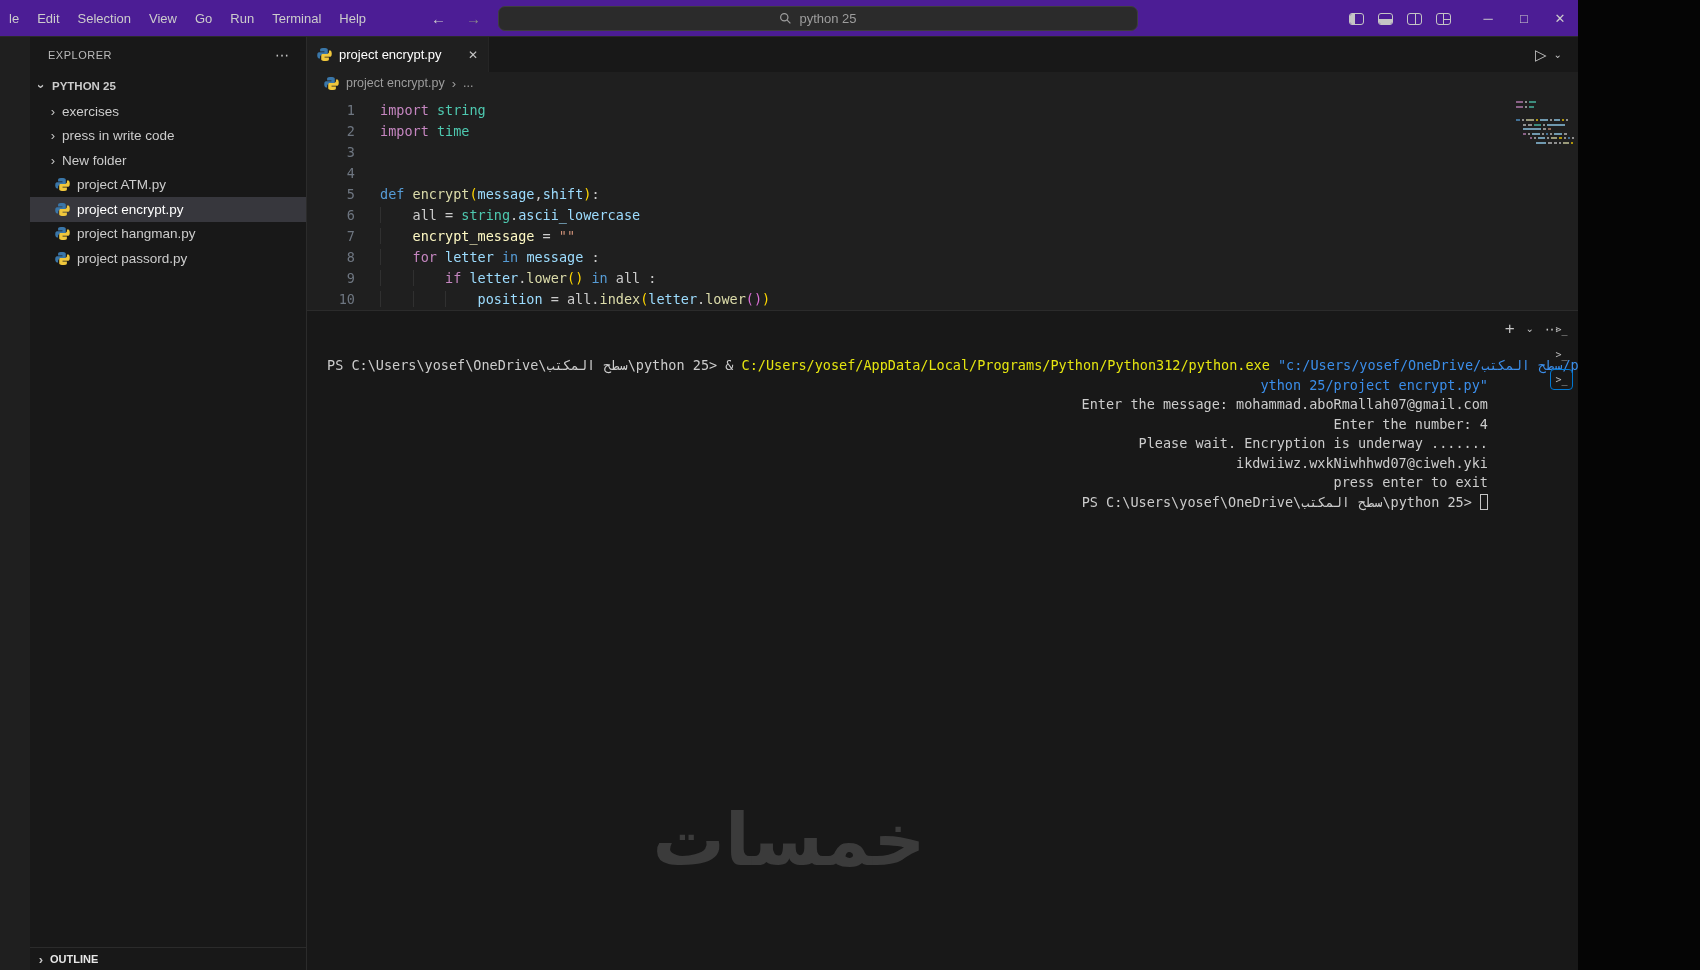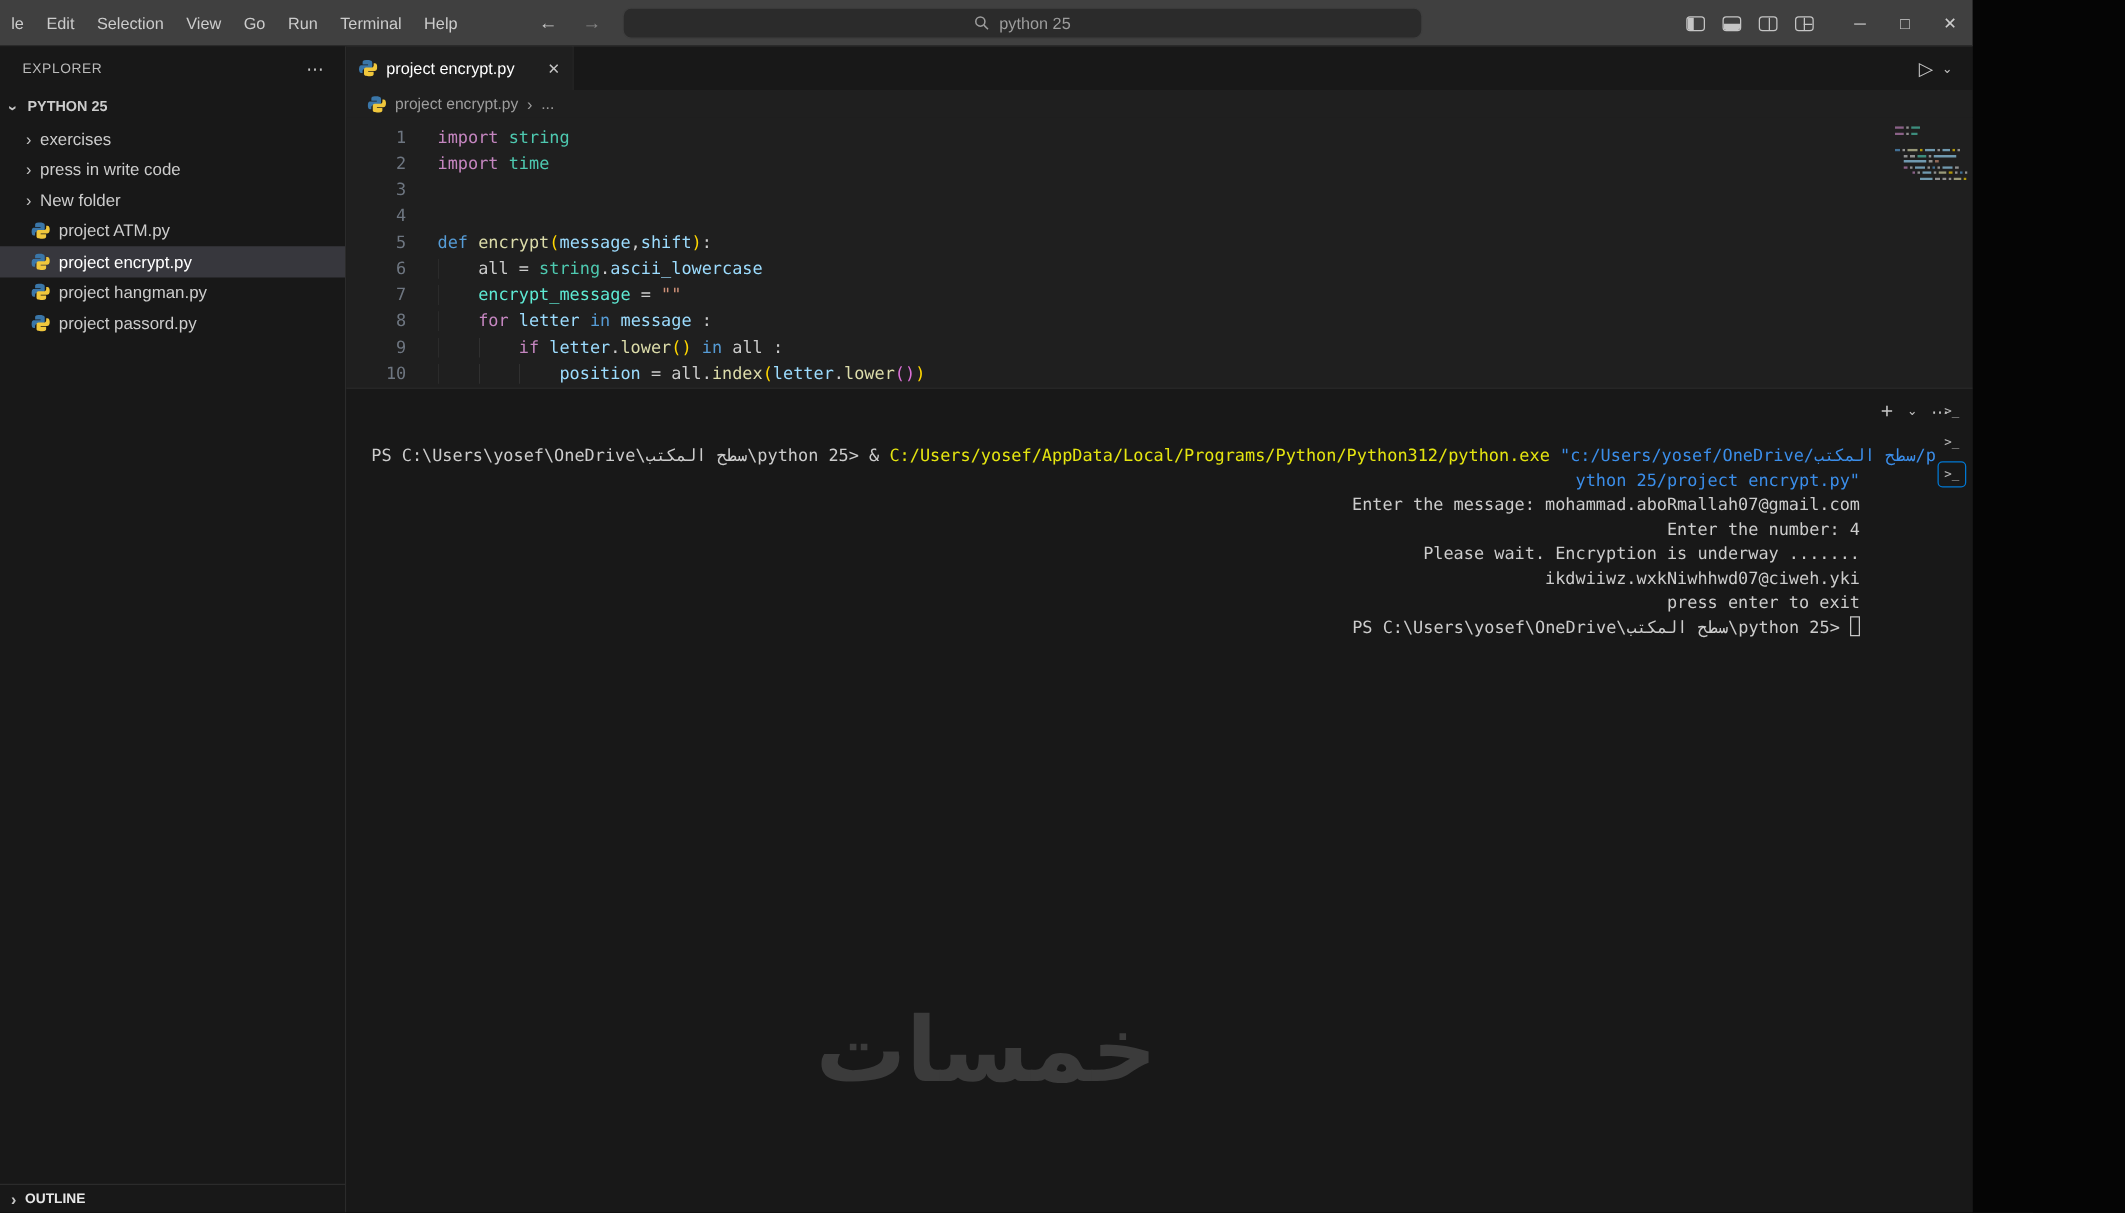--- a/index.html
+++ b/index.html
@@ -1,21 +1,21 @@
 <!DOCTYPE html>
 <html><head>
 <meta charset="utf-8">
 <style>
   * { margin:0; padding:0; box-sizing:border-box; }
   html,body { width:1700px; height:970px; background:#050505; overflow:hidden;
     font-family:"Liberation Sans", sans-serif; }
   #app { position:relative; width:1578px; height:970px; background:#1f1f1f; color:#ccc; }
 
   
-  .titlebar { height:37px; background:#404040; border-bottom:1px solid #2a2a2a;
+  .titlebar { height:37px; background:#4c1d95; border-bottom:1px solid #2a2a2a;
     display:flex; align-items:center; position:relative; }
   .menus { display:flex; align-items:center; height:100%; }
   .menu-item { padding:0 9px; font-size:13px; color:#cccccc; cursor:default; }
   .nav-arrows { display:flex; gap:20px; margin-left:56px; font-size:15px; color:#cccccc; }
   .nav-arrows .dim { color:#8a8a8a; }
   .command-center { position:absolute; left:498px; top:6px; width:640px; height:25px;
     background:#2b2b2b; border:1px solid #3e3e3e; border-radius:7px;
     display:flex; align-items:center; justify-content:center; gap:7px;
     color:#9d9d9d; font-size:13px; cursor:pointer; }
   .win-area { position:absolute; right:0; top:0; height:37px; display:flex; align-items:center; }
@@ -23,21 +23,21 @@
   .li { width:15px; height:12px; border:1px solid #c5c5c5; border-radius:3px; position:relative; overflow:hidden; }
   .li.left::before  { content:""; position:absolute; left:0; top:0; bottom:0; width:5px; background:#c5c5c5; }
   .li.bottom::before{ content:""; position:absolute; left:0; right:0; bottom:0; height:5px; background:#c5c5c5; }
   .li.right::before { content:""; position:absolute; right:0; top:0; bottom:0; width:5px; border-left:1px solid #c5c5c5; }
   .li.grid::before  { content:""; position:absolute; left:6px; top:0; bottom:0; width:1px; background:#c5c5c5; }
   .li.grid::after   { content:""; position:absolute; top:5px; left:6px; right:0; height:1px; background:#c5c5c5; }
   .caption-btn { width:36px; height:37px; display:flex; align-items:center; justify-content:center;
     font-size:13px; color:#cccccc; cursor:pointer; }
 
   
-  .main { display:flex; height:933px; }
+  .main { display:flex; height:933px;margin-left:30px; }
 
   
   .sidebar { width:277px; background:#181818; border-right:1px solid #2b2b2b;
     position:relative; flex-shrink:0; }
   .sb-header { height:36px; display:flex; align-items:center; justify-content:space-between;
     padding:0 16px 0 18px; font-size:11px; letter-spacing:.5px; color:#bbbbbb; }
   .sb-more { font-size:14px; color:#c5c5c5; cursor:pointer; letter-spacing:1px; }
   .section-header { height:26px; display:flex; align-items:center; gap:4px; padding-left:4px;
     font-weight:700; font-size:11.5px; color:#cccccc; cursor:pointer; }
   .chev { font-size:13px; color:#c5c5c5; width:14px; text-align:center; display:inline-block; }
@@ -245,21 +245,21 @@
       </div>
 
       <div class="code-area">
         <div id="code-lines">
             <div class="cl"><span class="ln">1</span><span class="lc"><span style="color: rgb(197, 134, 192);">import</span><span style="color: rgb(204, 204, 204);"> </span><span style="color: rgb(78, 201, 176);">string</span></span></div>
             <div class="cl"><span class="ln">2</span><span class="lc"><span style="color: rgb(197, 134, 192);">import</span><span style="color: rgb(204, 204, 204);"> </span><span style="color: rgb(78, 201, 176);">time</span></span></div>
             <div class="cl"><span class="ln">3</span><span class="lc"></span></div>
             <div class="cl"><span class="ln">4</span><span class="lc"></span></div>
             <div class="cl"><span class="ln">5</span><span class="lc"><span style="color: rgb(86, 156, 214);">def</span><span style="color: rgb(204, 204, 204);"> </span><span style="color: rgb(220, 220, 170);">encrypt</span><span style="color: rgb(255, 215, 0);">(</span><span style="color: rgb(156, 220, 254);">message</span><span style="color: rgb(204, 204, 204);">,</span><span style="color: rgb(156, 220, 254);">shift</span><span style="color: rgb(255, 215, 0);">)</span><span style="color: rgb(204, 204, 204);">:</span></span></div>
             <div class="cl"><span class="ln">6</span><span class="lc"><span class="ind">    </span><span style="color: rgb(204, 204, 204);">all</span><span style="color: rgb(204, 204, 204);"> = </span><span style="color: rgb(78, 201, 176);">string</span><span style="color: rgb(204, 204, 204);">.</span><span style="color: rgb(156, 220, 254);">ascii_lowercase</span></span></div>
-            <div class="cl"><span class="ln">7</span><span class="lc"><span class="ind">    </span><span style="color: #5eead4;">encrypt_message</span><span style="color: rgb(204, 204, 204);"> = </span><span style="color: rgb(206, 145, 120);">""</span></span></div>
+            <div class="cl"><span class="ln">7</span><span class="lc"><span class="ind">    </span><span style="color: #fef9c3;">encrypt_message</span><span style="color: rgb(204, 204, 204);"> = </span><span style="color: rgb(206, 145, 120);">""</span></span></div>
             <div class="cl"><span class="ln">8</span><span class="lc"><span class="ind">    </span><span style="color: rgb(197, 134, 192);">for</span><span style="color: rgb(204, 204, 204);"> </span><span style="color: rgb(156, 220, 254);">letter</span><span style="color: rgb(204, 204, 204);"> </span><span style="color: rgb(86, 156, 214);">in</span><span style="color: rgb(204, 204, 204);"> </span><span style="color: rgb(156, 220, 254);">message</span><span style="color: rgb(204, 204, 204);"> :</span></span></div>
             <div class="cl"><span class="ln">9</span><span class="lc"><span class="ind">    </span><span class="ind">    </span><span style="color: rgb(197, 134, 192);">if</span><span style="color: rgb(204, 204, 204);"> </span><span style="color: rgb(156, 220, 254);">letter</span><span style="color: rgb(204, 204, 204);">.</span><span style="color: rgb(220, 220, 170);">lower</span><span style="color: rgb(255, 215, 0);">()</span><span style="color: rgb(204, 204, 204);"> </span><span style="color: rgb(86, 156, 214);">in</span><span style="color: rgb(204, 204, 204);"> </span><span style="color: rgb(204, 204, 204);">all</span><span style="color: rgb(204, 204, 204);"> :</span></span></div>
             <div class="cl"><span class="ln">10</span><span class="lc"><span class="ind">    </span><span class="ind">    </span><span class="ind">    </span><span style="color: rgb(156, 220, 254);">position</span><span style="color: rgb(204, 204, 204);"> = </span><span style="color: rgb(204, 204, 204);">all</span><span style="color: rgb(204, 204, 204);">.</span><span style="color: rgb(220, 220, 170);">index</span><span style="color: rgb(255, 215, 0);">(</span><span style="color: rgb(156, 220, 254);">letter</span><span style="color: rgb(204, 204, 204);">.</span><span style="color: rgb(220, 220, 170);">lower</span><span style="color: rgb(218, 112, 214);">()</span><span style="color: rgb(255, 215, 0);">)</span></span></div>
           </div>
         <div class="minimap" id="minimap">
             <div class="mm-row"><span class="mm-tok" style="width: 7.2px; background: rgb(197, 134, 192);"></span><span class="mm-tok" style="width: 2px; background: rgb(204, 204, 204);"></span><span class="mm-tok" style="width: 7.2px; background: rgb(78, 201, 176);"></span></div>
             <div class="mm-row"><span class="mm-tok" style="width: 7.2px; background: rgb(197, 134, 192);"></span><span class="mm-tok" style="width: 2px; background: rgb(204, 204, 204);"></span><span class="mm-tok" style="width: 4.8px; background: rgb(78, 201, 176);"></span></div>
             <div class="mm-row"></div>
             <div class="mm-row"></div>
             <div class="mm-row"><span class="mm-tok" style="width: 3.6px; background: rgb(86, 156, 214);"></span><span class="mm-tok" style="width: 2px; background: rgb(204, 204, 204);"></span><span class="mm-tok" style="width: 8.4px; background: rgb(220, 220, 170);"></span><span class="mm-tok" style="width: 2px; background: rgb(255, 215, 0);"></span><span class="mm-tok" style="width: 8.4px; background: rgb(156, 220, 254);"></span><span class="mm-tok" style="width: 2px; background: rgb(204, 204, 204);"></span><span class="mm-tok" style="width: 6px; background: rgb(156, 220, 254);"></span><span class="mm-tok" style="width: 2px; background: rgb(255, 215, 0);"></span><span class="mm-tok" style="width: 2px; background: rgb(204, 204, 204);"></span></div>

